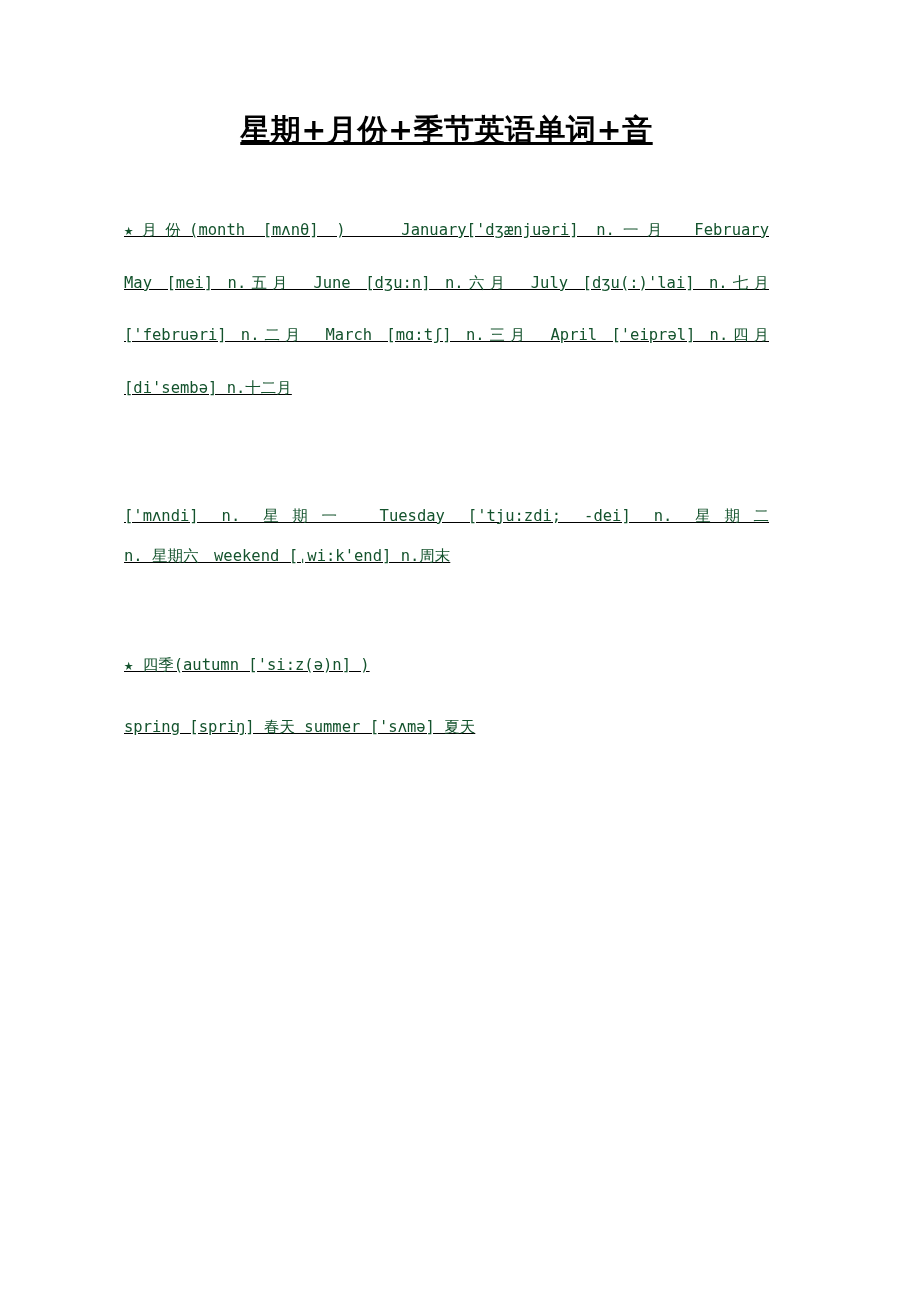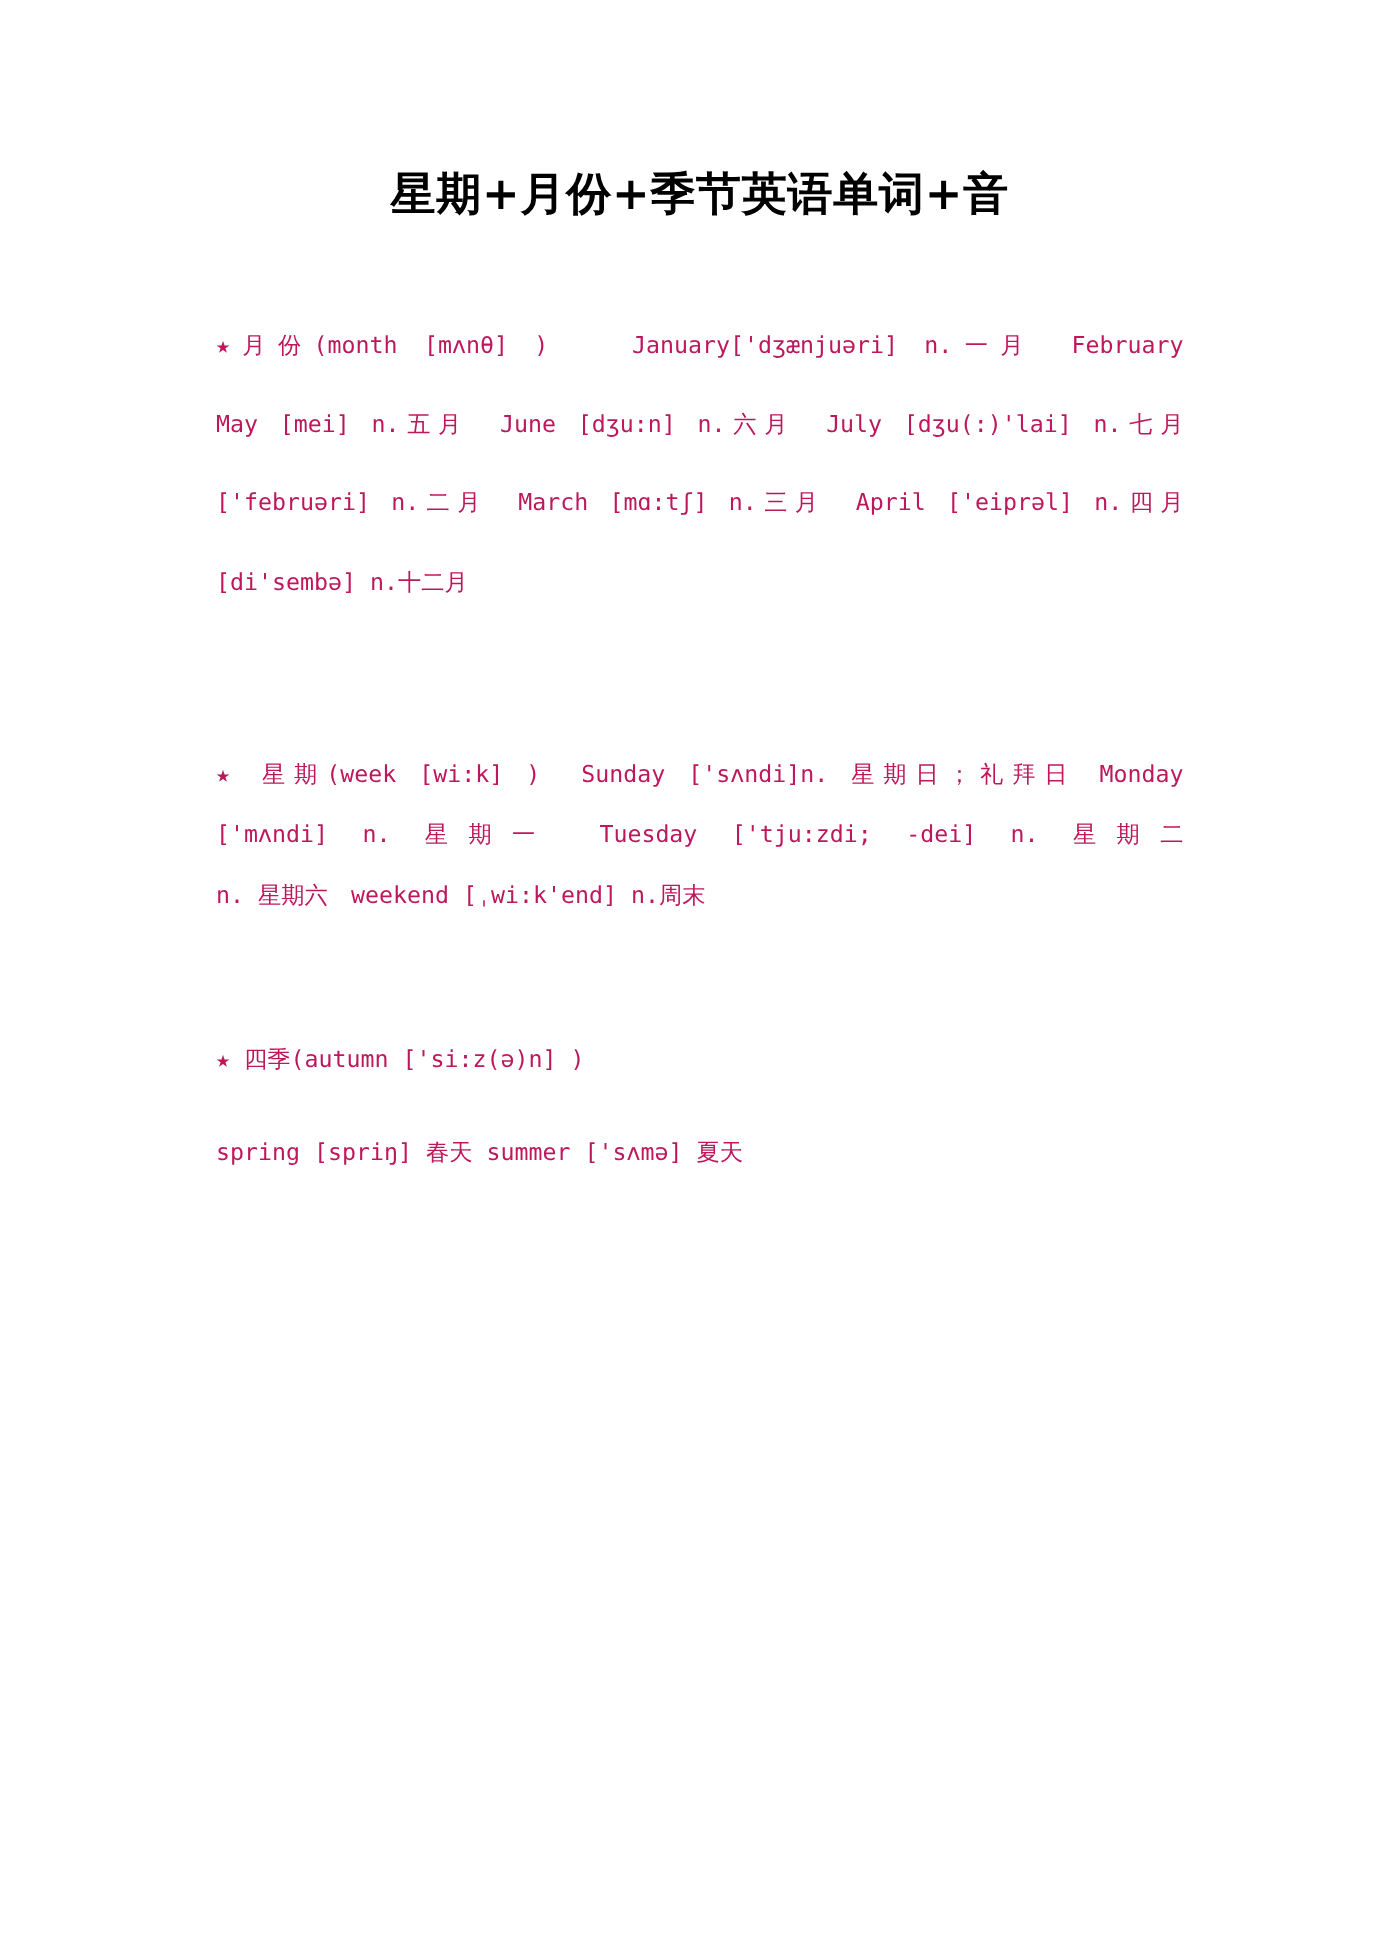--- a/index.html
+++ b/index.html
@@ -18,23 +18,24 @@
   .page {
     position: relative;
     width: 920px;
     height: 1302px;
     background: #ffffff;
     box-sizing: border-box;
   }
 
   .content {
     position: absolute;
-    left: 144px;
+    left: 124px;
     top: 0;
     width: 645px;
+    text-decoration: underline;
   }
 
   .doc-title {
     font-family: "DejaVu Serif", "Liberation Serif", serif;
     font-size: 30px;
     font-weight: 700;
     text-align: center;
     letter-spacing: 0.5px;
     margin: 0;
     padding-top: 112px;
@@ -43,21 +44,21 @@
     white-space: nowrap;
   }
 
   
   .para {
     font-family: "DejaVu Sans Mono", "Liberation Mono", monospace;
     font-size: 15.5px;
     text-align: justify;
     text-justify: inter-character;
     margin: 0;
-    color: #be185d;
+    color: #14532d;
   }
 
   .para.months {
     margin-top: 56px;
     line-height: 52.5px;
   }
 
   .para.weekdays {
     margin-top: 29px;
     line-height: 40.5px;
@@ -105,21 +106,20 @@
     <h1 class="doc-title">星期+月份+季节英语单词+音</h1>
 
     <p class="para months">
       <span class="justified-line">★月份(month [mʌnθ] )　　January['dʒænjuəri] n.一月　February</span>
       <span class="justified-line">May [mei] n.五月　June [dʒu:n] n.六月　July [dʒu(:)'lai] n.七月</span>
       <span class="justified-line">['februəri] n.二月　March [mɑ:tʃ] n.三月　April ['eiprəl] n.四月</span>
       <span class="plain-line">[di'sembə] n.十二月</span>
     </p>
 
     <p class="para weekdays">
-      <span class="justified-line">★ 星期(week [wi:k] )　Sunday ['sʌndi]n. 星期日；礼拜日 Monday</span>
       <span class="justified-line">['mʌndi] n. 星期一　Tuesday ['tju:zdi; -dei] n. 星期二</span>
       <span class="plain-line">n. 星期六　weekend [ˌwi:k'end] n.周末</span>
     </p>
 
     <p class="para seasons-head">
       <span class="plain-line">★ 四季(autumn ['si:z(ə)n] )</span>
     </p>
 
     <p class="para season-line">
       <span class="plain-line">spring [spriŋ] 春天 summer ['sʌmə] 夏天</span>

